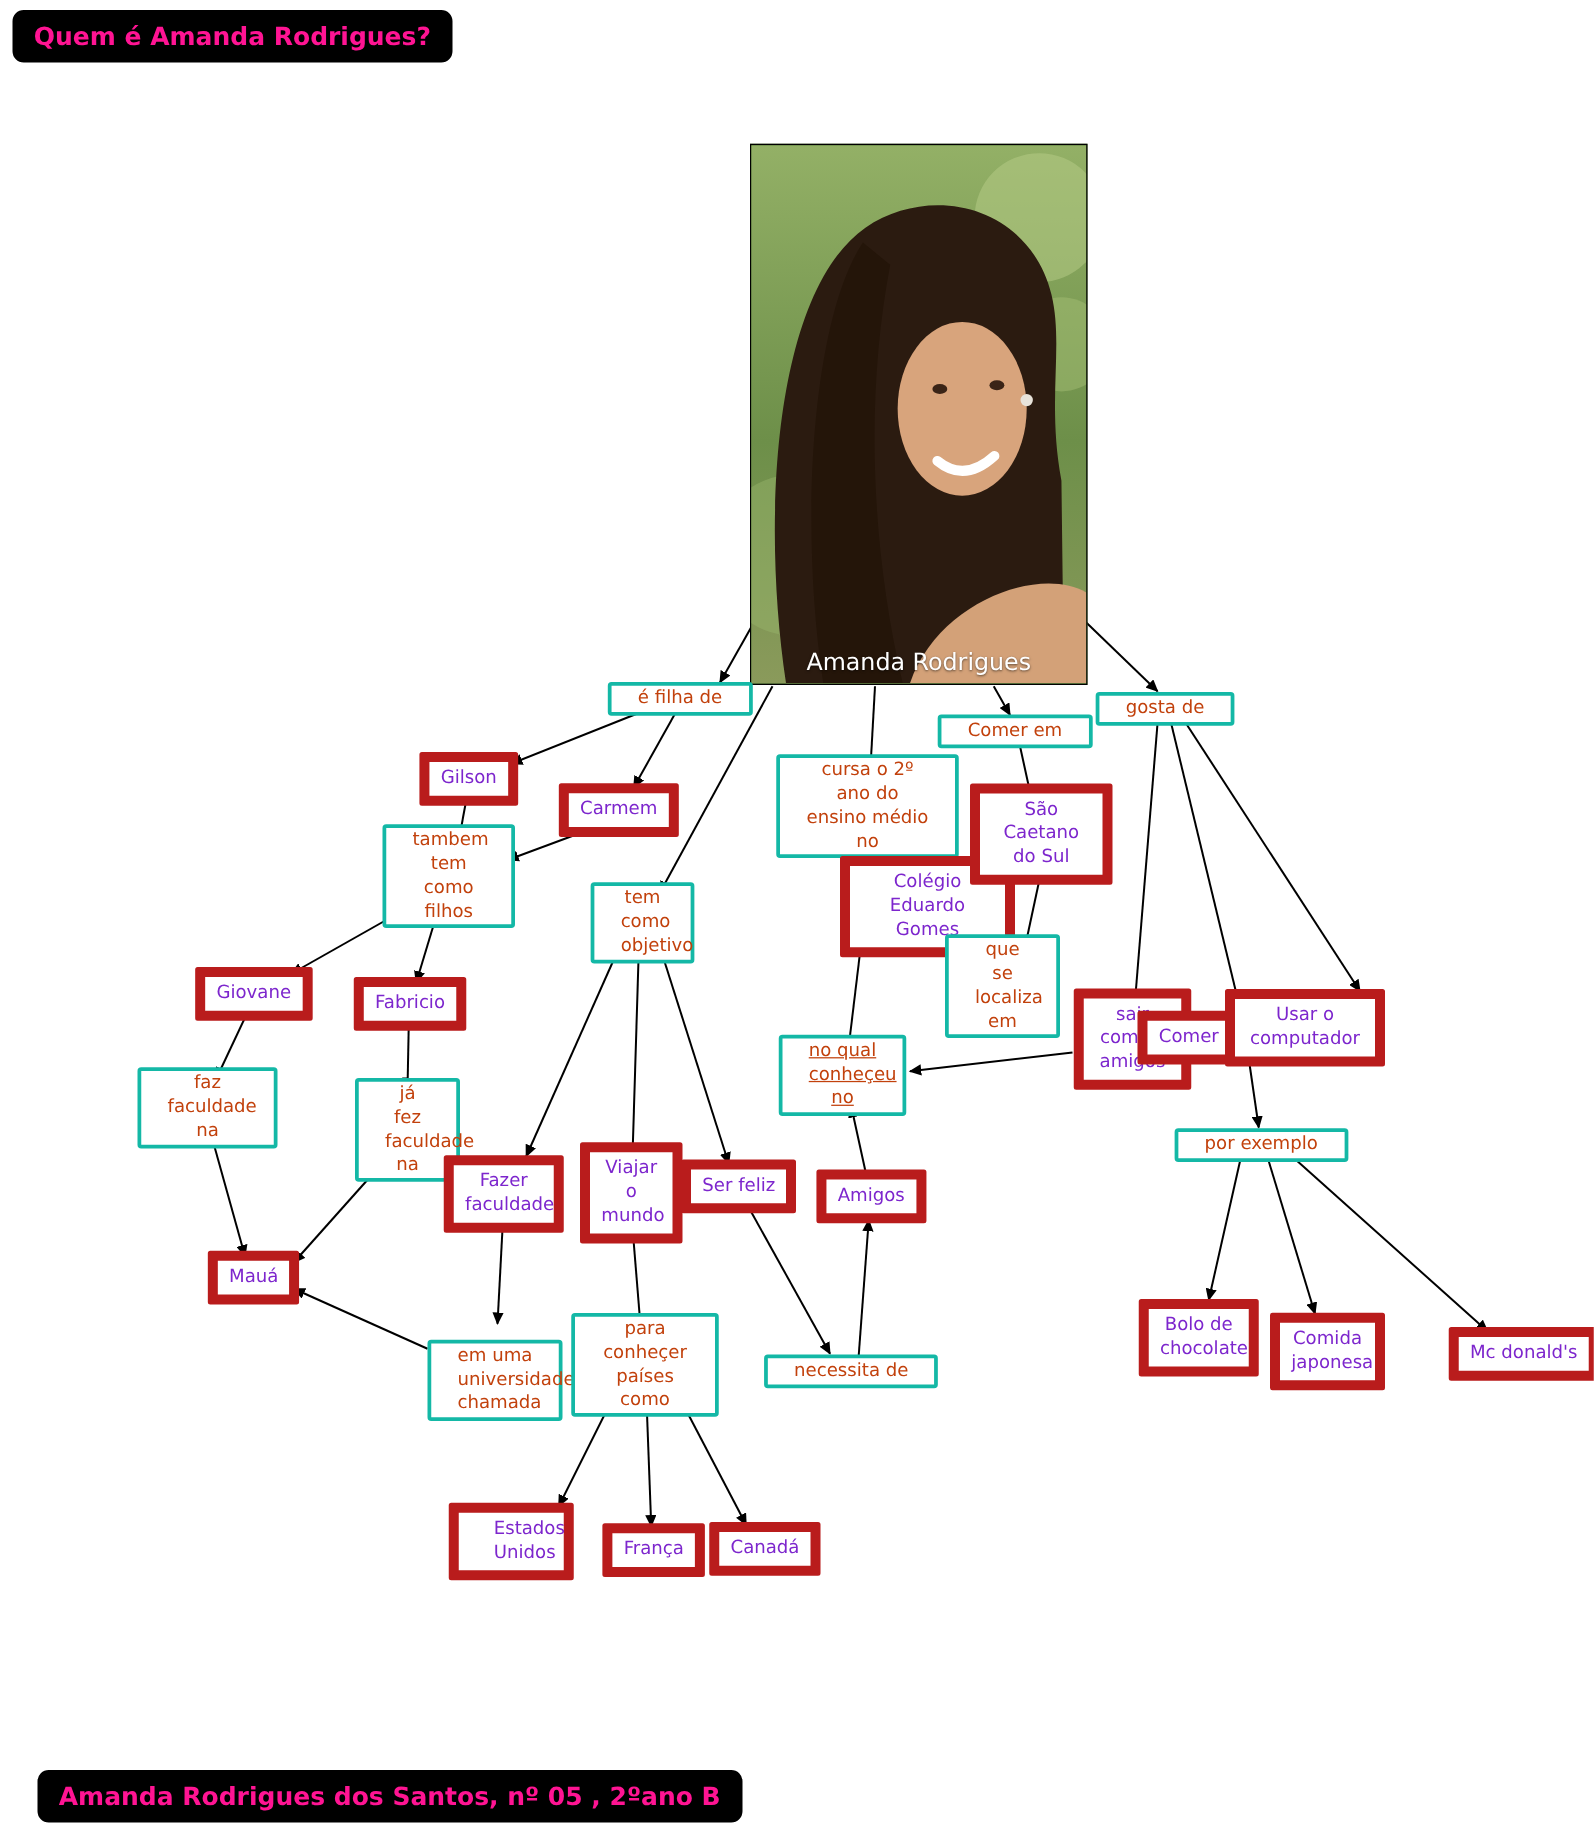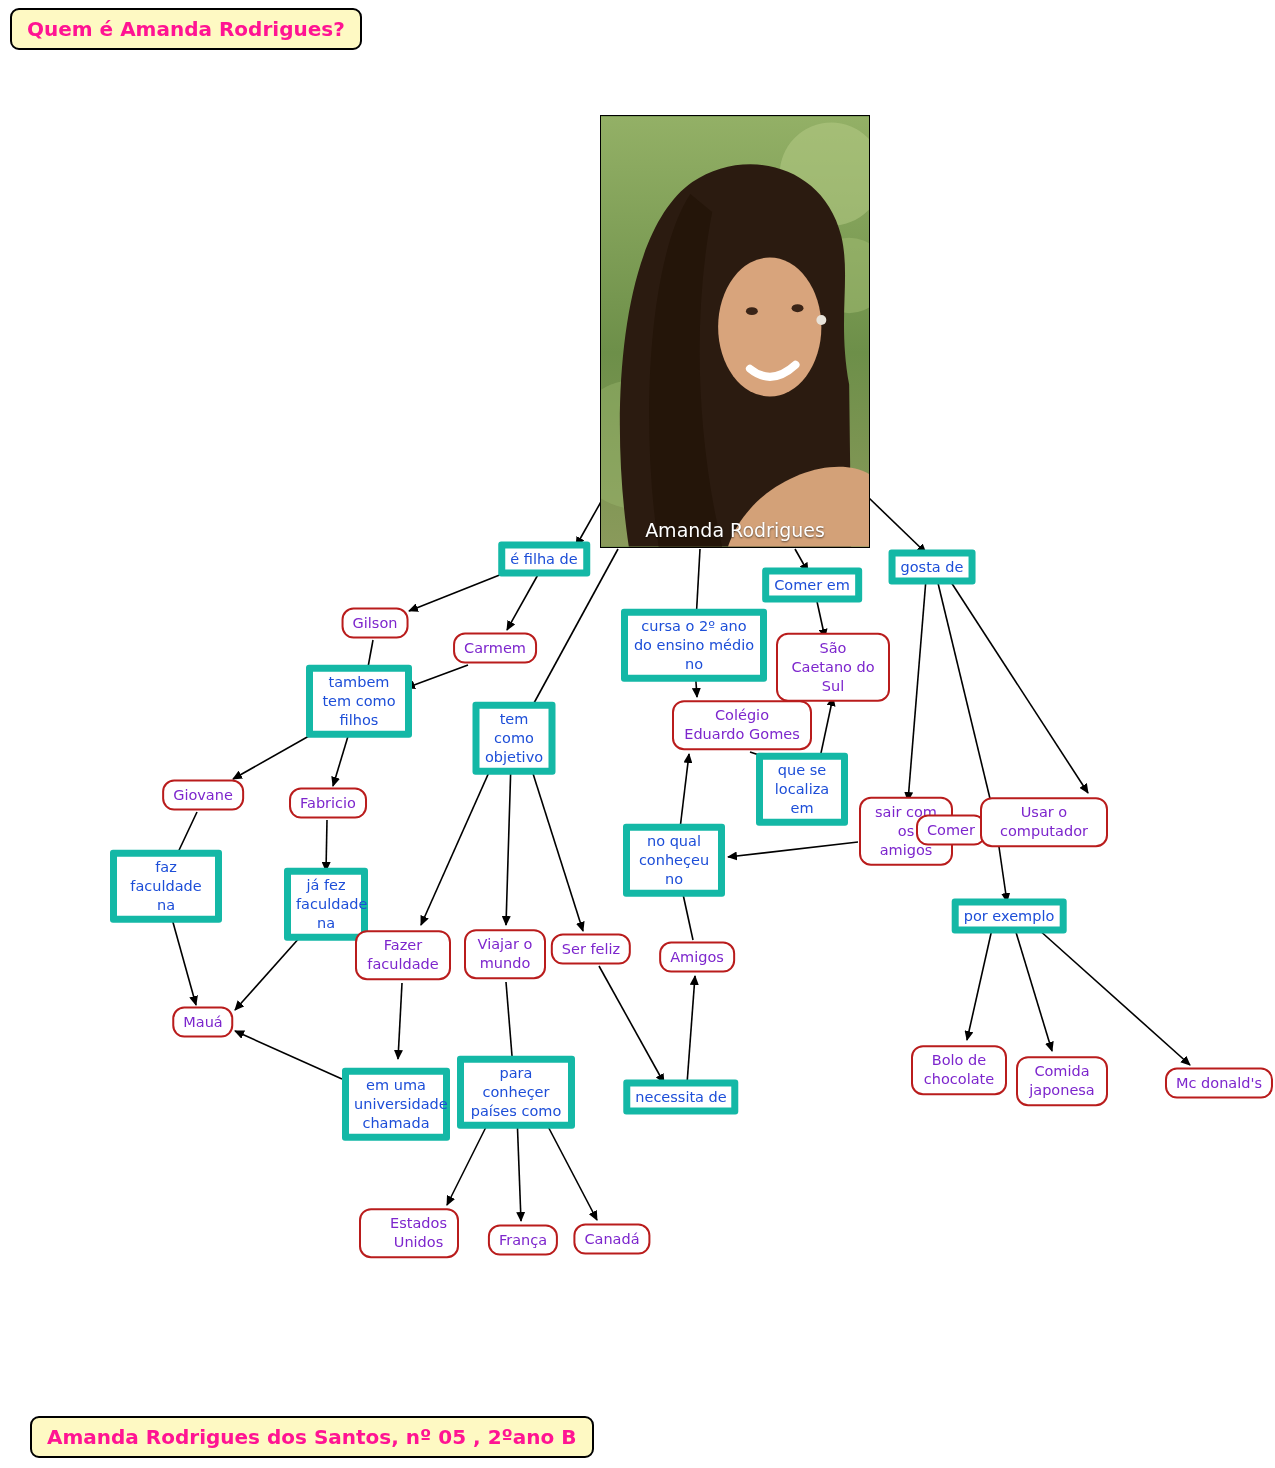--- a/index.html
+++ b/index.html
@@ -12,21 +12,21 @@
     overflow: hidden;
   }
   #arrows {
     position: absolute;
     left: 0; top: 0;
     width: 1275px; height: 1468px;
     pointer-events: none;
   }
   .banner {
     position: absolute;
-    background: #fef9c3;
+    background: #000000;
     border: 2px solid #000;
     border-radius: 9px;
     color: #ff1493;
     font-weight: bold;
     font-size: 20px;
     padding: 7px 15px;
     white-space: nowrap;
   }
   #map-title  { left: 10px;  top: 8px; }
   #map-credit { left: 30px;  top: 1416px; }
@@ -55,29 +55,29 @@
     position: absolute;
     transform: translate(-50%,-50%);
     background: #fff;
     text-align: center;
     font-size: 14.5px;
     line-height: 1.3;
     white-space: nowrap;
   }
   .concept {
     color: #7d26cd;
-    border: 2px solid #b91c1c;
-    border-radius: 12px;
+    border: 8px solid #b91c1c;
+    border-radius: 2px;
     padding: 4px 9px;
   }
   .plabel {
-    color: #1d4ed8;
-    border: 7px solid #14b8a6;
+    color: #c2410c;
+    border: 3px solid #14b8a6;
     border-radius: 3px;
-    padding: 1px 5px;
+    padding: 1px 21px;
   }
 
   
   #n-e-filha-de   { left:544px; top:559px; }
   #n-gilson       { left:375px; top:623px; }
   #n-carmem       { left:495px; top:648px; }
   #n-tambem       { left:359px; top:701px;  width:106px; white-space:normal; }
   #n-giovane      { left:203px; top:795px; }
   #n-fabricio     { left:328px; top:803px; }
   #n-faz          { left:166px; top:886px;  width:112px; white-space:normal; }
@@ -90,21 +90,21 @@
   #n-ser-feliz    { left:591px; top:949px; }
   #n-para         { left:516px; top:1092px; width:118px; white-space:normal; }
   #n-estados      { left:409px; top:1233px; width:100px;  white-space:normal;padding-left:28px; }
   #n-franca       { left:523px; top:1240px; }
   #n-canada       { left:612px; top:1239px; }
   #n-cursa        { left:694px; top:645px;  width:146px; white-space:normal; }
   #n-colegio      { left:698px; top:725px;  width:140px; white-space:normal;margin-left:44px; }
   #n-mora-em      { left:812px; top:585px; }
   #n-sao-caetano  { left:833px; top:667px;  width:114px; white-space:normal; }
   #n-que-se       { left:802px; top:789px;  width:92px;  white-space:normal; }
-  #n-no-qual      { left:674px; top:860px;  width:102px; white-space:normal; }
+  #n-no-qual      { left:674px; top:860px;  width:102px; white-space:normal;text-decoration:underline; }
   #n-amigos      { left:697px; top:957px; }
   #n-necessita    { left:681px; top:1097px; }
   #n-gosta-de     { left:932px; top:567px; }
   #n-sair         { left:906px; top:831px;  width:94px;  white-space:normal; }
   #n-comer        { left:951px; top:830px; }
   #n-usar         { left:1044px; top:822px; width:128px; white-space:normal; }
   #n-por-exemplo  { left:1009px; top:916px; }
   #n-bolo         { left:959px;  top:1070px; width:96px; white-space:normal; }
   #n-comida       { left:1062px; top:1081px; width:92px; white-space:normal; }
   #n-mc           { left:1219px; top:1083px; }

